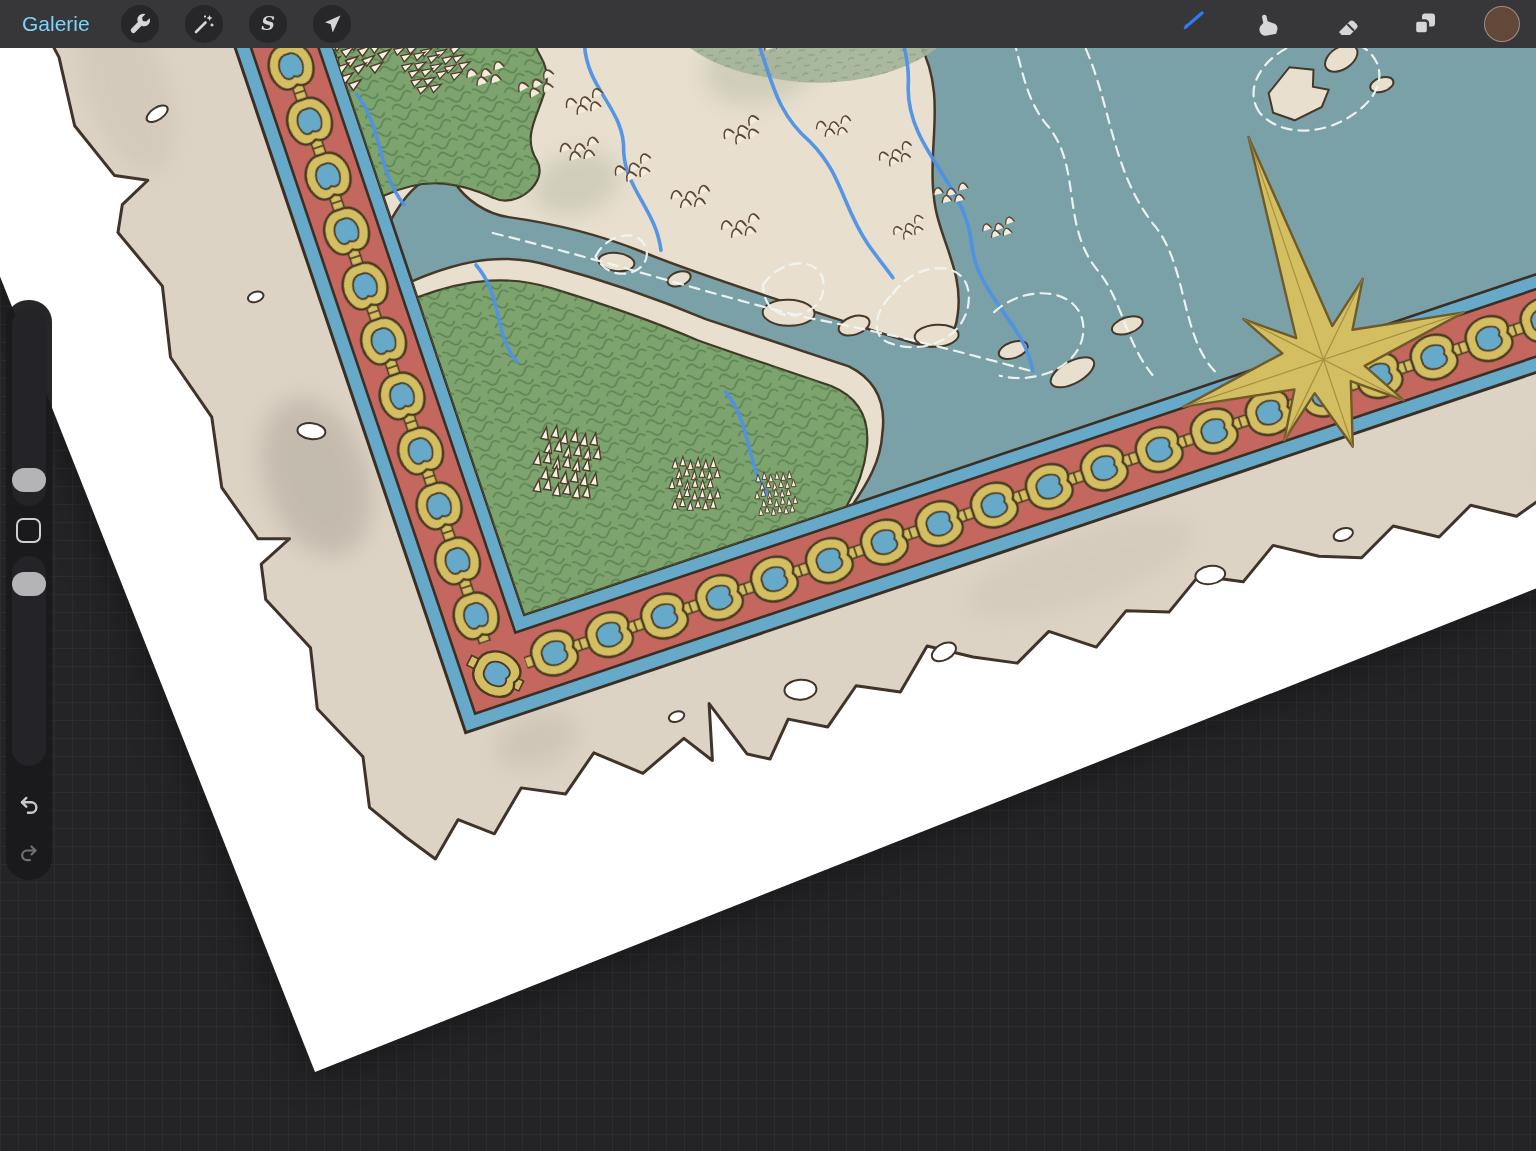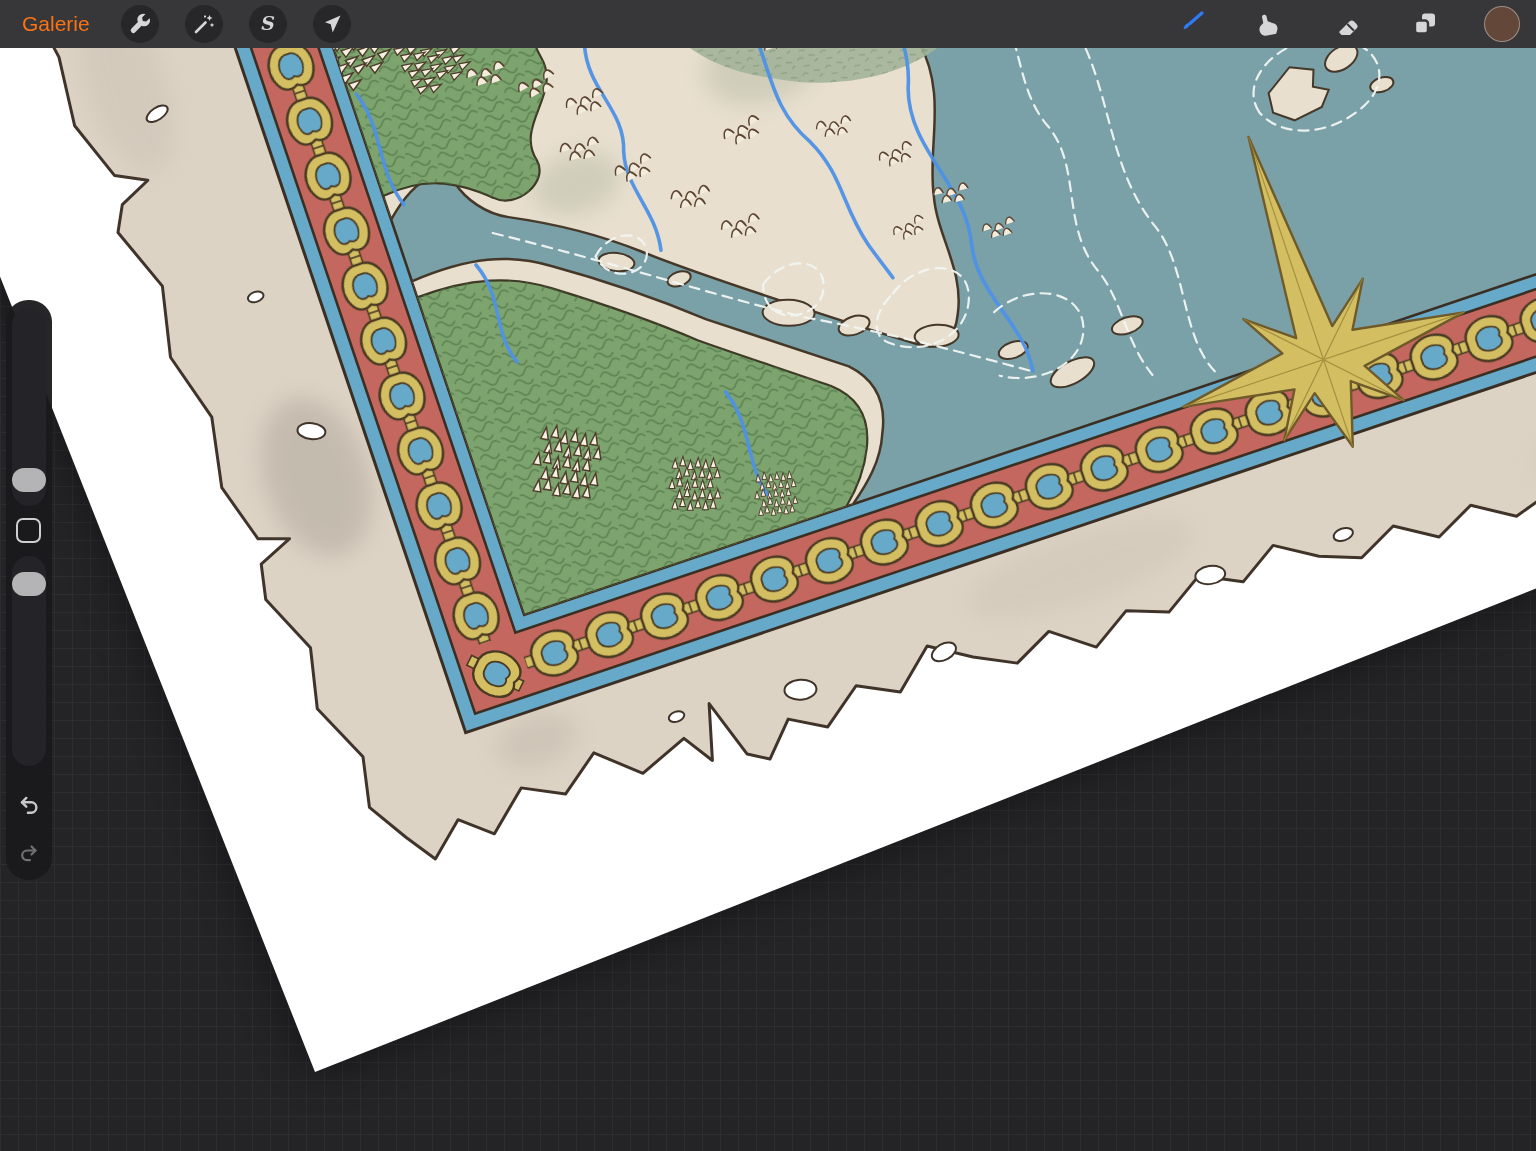--- a/index.html
+++ b/index.html
@@ -10,21 +10,21 @@
     background-size:18px 18px;
     font-family:"Liberation Sans", sans-serif;}
   
   .canvas-sheet{position:absolute;left:315px;top:-428px;width:1900px;height:1500px;
     background:#ffffff;transform:rotate(-21.6deg);transform-origin:0 100%;
     box-shadow:0 0 45px rgba(0,0,0,.45);z-index:1;}
   .canvas-sheet svg{display:block;}
   
   .toolbar{position:absolute;left:0;top:0;width:1536px;height:48px;background:#37373a;
     z-index:30;display:flex;align-items:center;}
-  .gallery{color:#f97316;font-size:21px;margin-left:22px;margin-right:18px;cursor:default;}
+  .gallery{color:#7dd3fc;font-size:21px;margin-left:22px;margin-right:18px;cursor:default;}
   .tbtn{width:38px;height:38px;border-radius:50%;background:#27272a;display:flex;
     align-items:center;justify-content:center;margin:0 13px;}
   .rbtn{width:34px;height:34px;display:flex;align-items:center;justify-content:center;
     margin:0 22px;}
   .spacer{flex:1;}
   .swatch{width:34px;height:34px;border-radius:50%;background:#63483a;
     border:1.5px solid rgba(255,255,255,.38);margin:0 16px 0 20px;}
   
   .sidebar{position:absolute;left:6px;top:300px;width:46px;height:580px;z-index:20;
     background:rgba(26,26,28,.95);border-radius:22px;}

